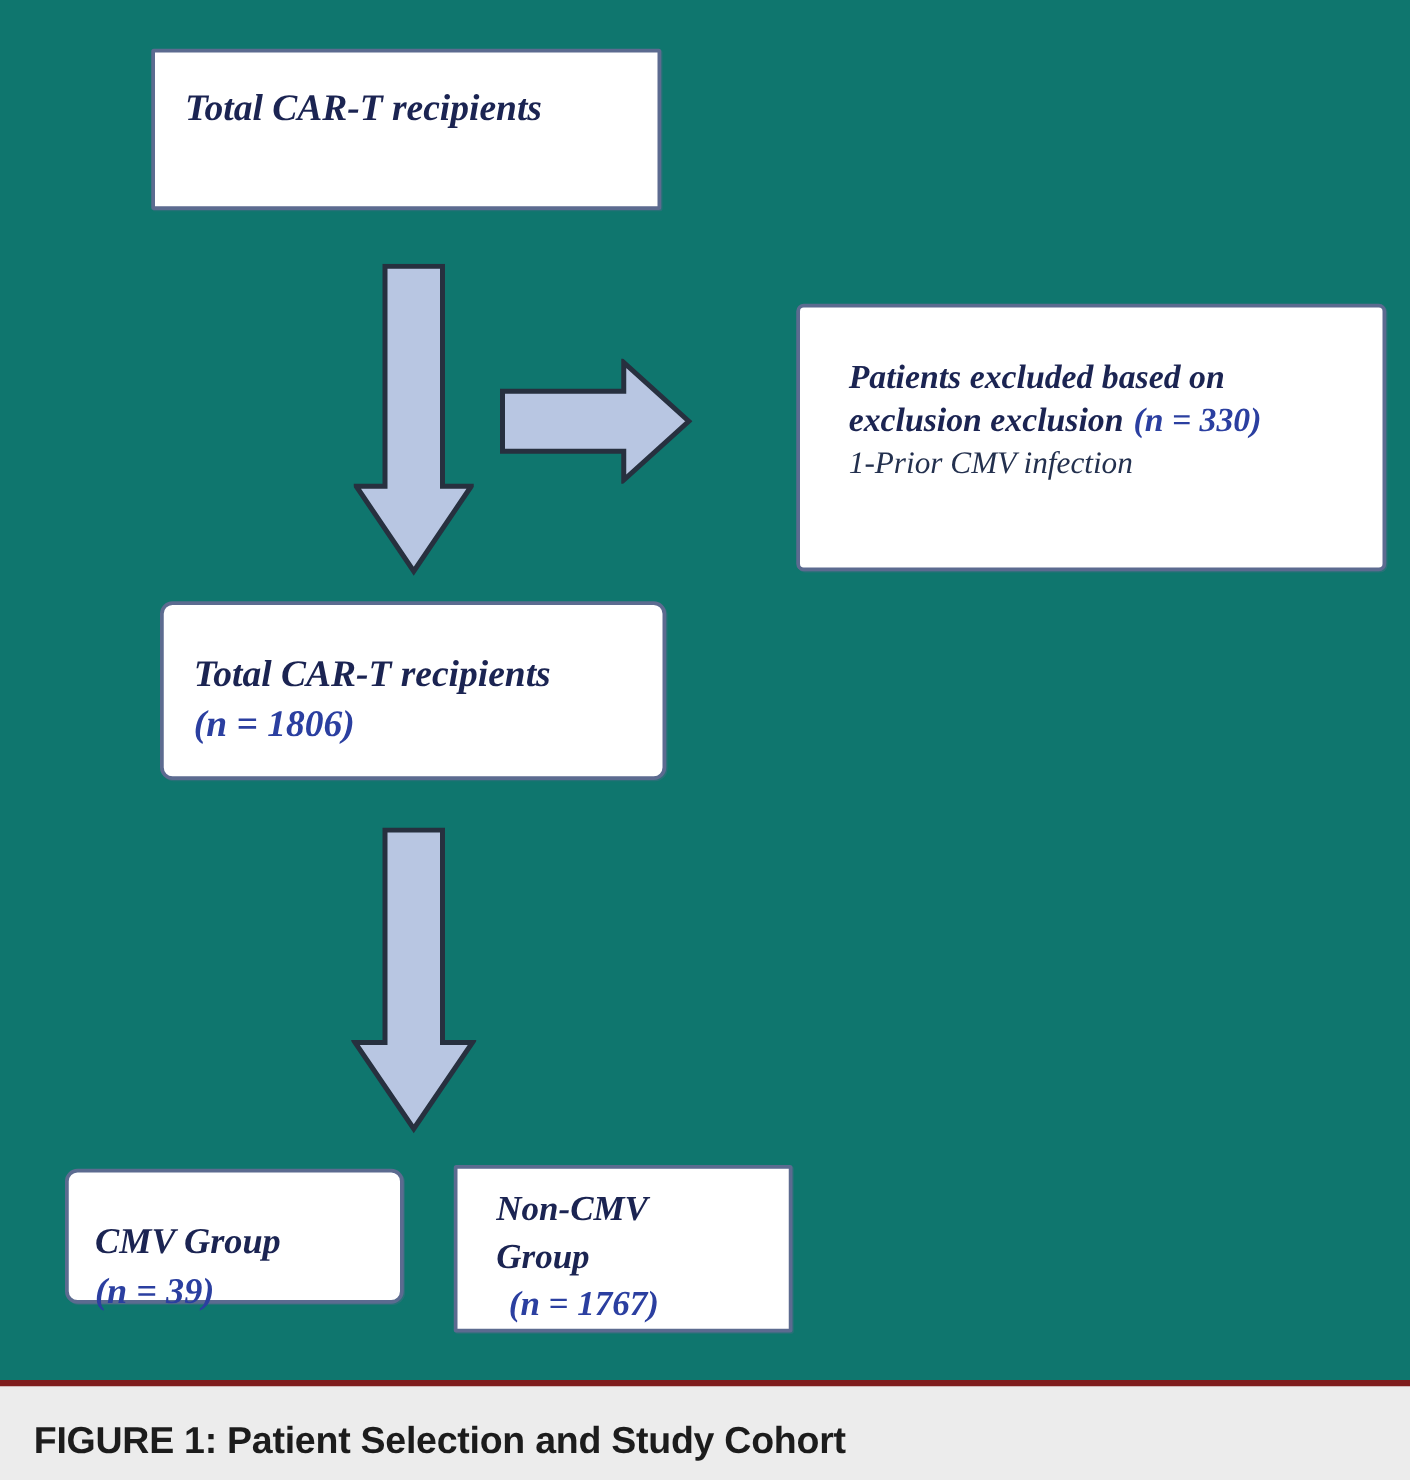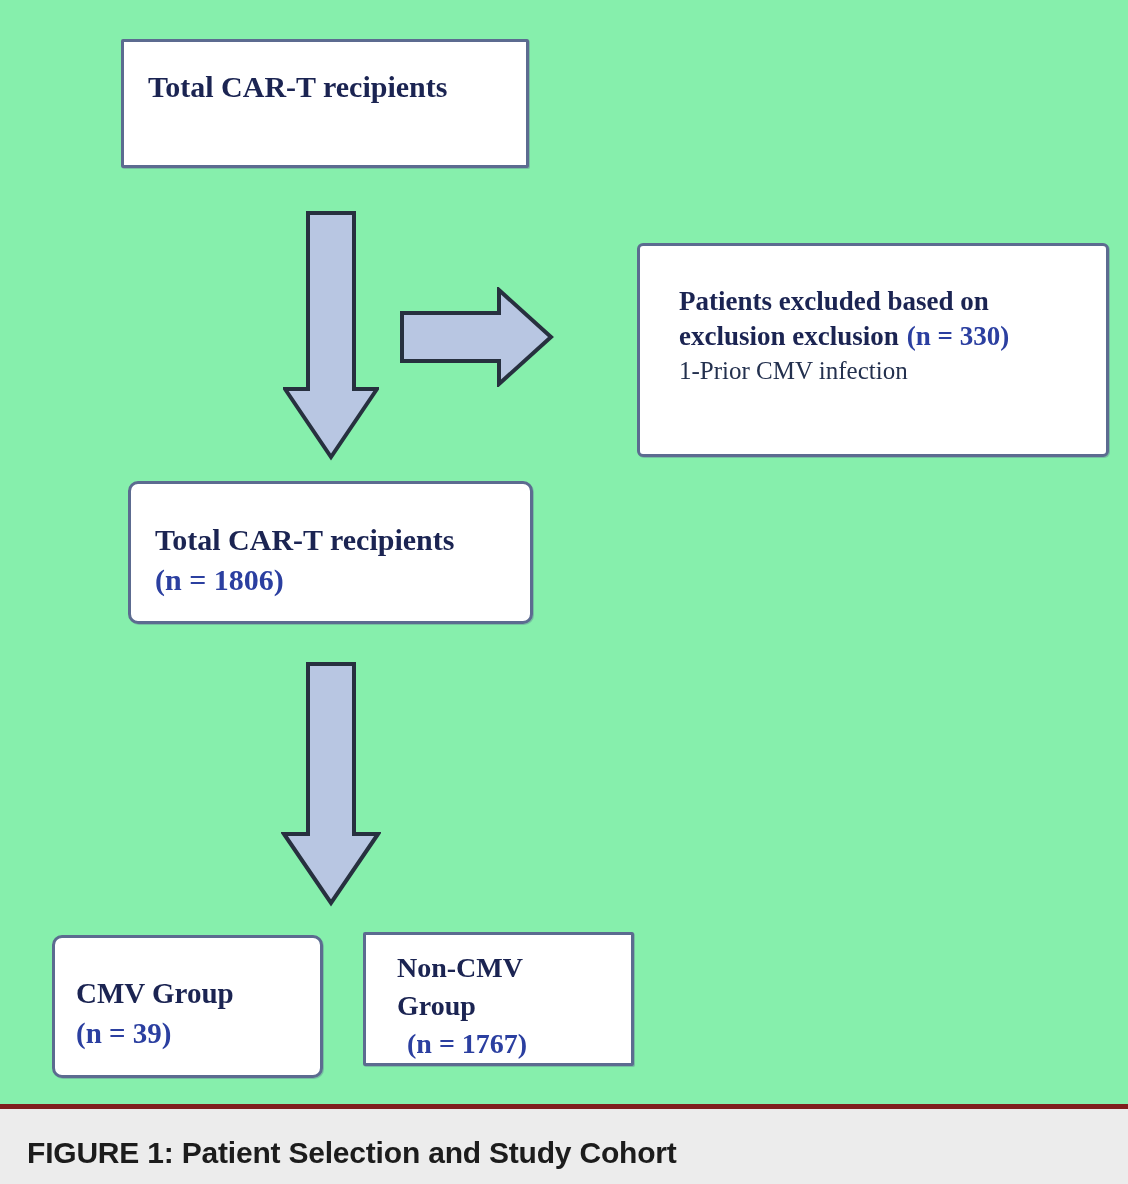--- a/index.html
+++ b/index.html
@@ -13,21 +13,22 @@
     font-family: "Liberation Serif", serif;
     position: relative;
     overflow: hidden;
   }
 
   #canvas {
     position: absolute;
     left: 0; top: 0;
     width: 1128px;
     height: 1104px;
-    background: #86efac;
+    background: #0f766e;
+    font-style: italic;
   }
 
   
   .node {
     position: absolute;
     background: #ffffff;
     border: 3px solid #5c6b90;
     box-sizing: border-box;
     box-shadow: 1px 1px 0 rgba(90,105,140,0.35);
   }
@@ -78,21 +79,21 @@
     left: 128px; top: 481px;
     width: 405px; height: 143px;
     border-radius: 10px;
   }
   #box-total-mid .txt { top: 36px; }
   #box-total-mid .line { font-size: 30px; line-height: 40px; }
 
   
   #box-cmv {
     left: 52px; top: 935px;
-    width: 271px; height: 143px;
+    width: 271px; height: 108px;
     border-radius: 10px;
   }
   #box-cmv .txt { top: 35px; left: 21px; }
   #box-cmv .line { font-size: 29px; line-height: 40px; }
 
   
   #box-noncmv {
     left: 363px; top: 932px;
     width: 271px; height: 134px;
     border-radius: 2px;

